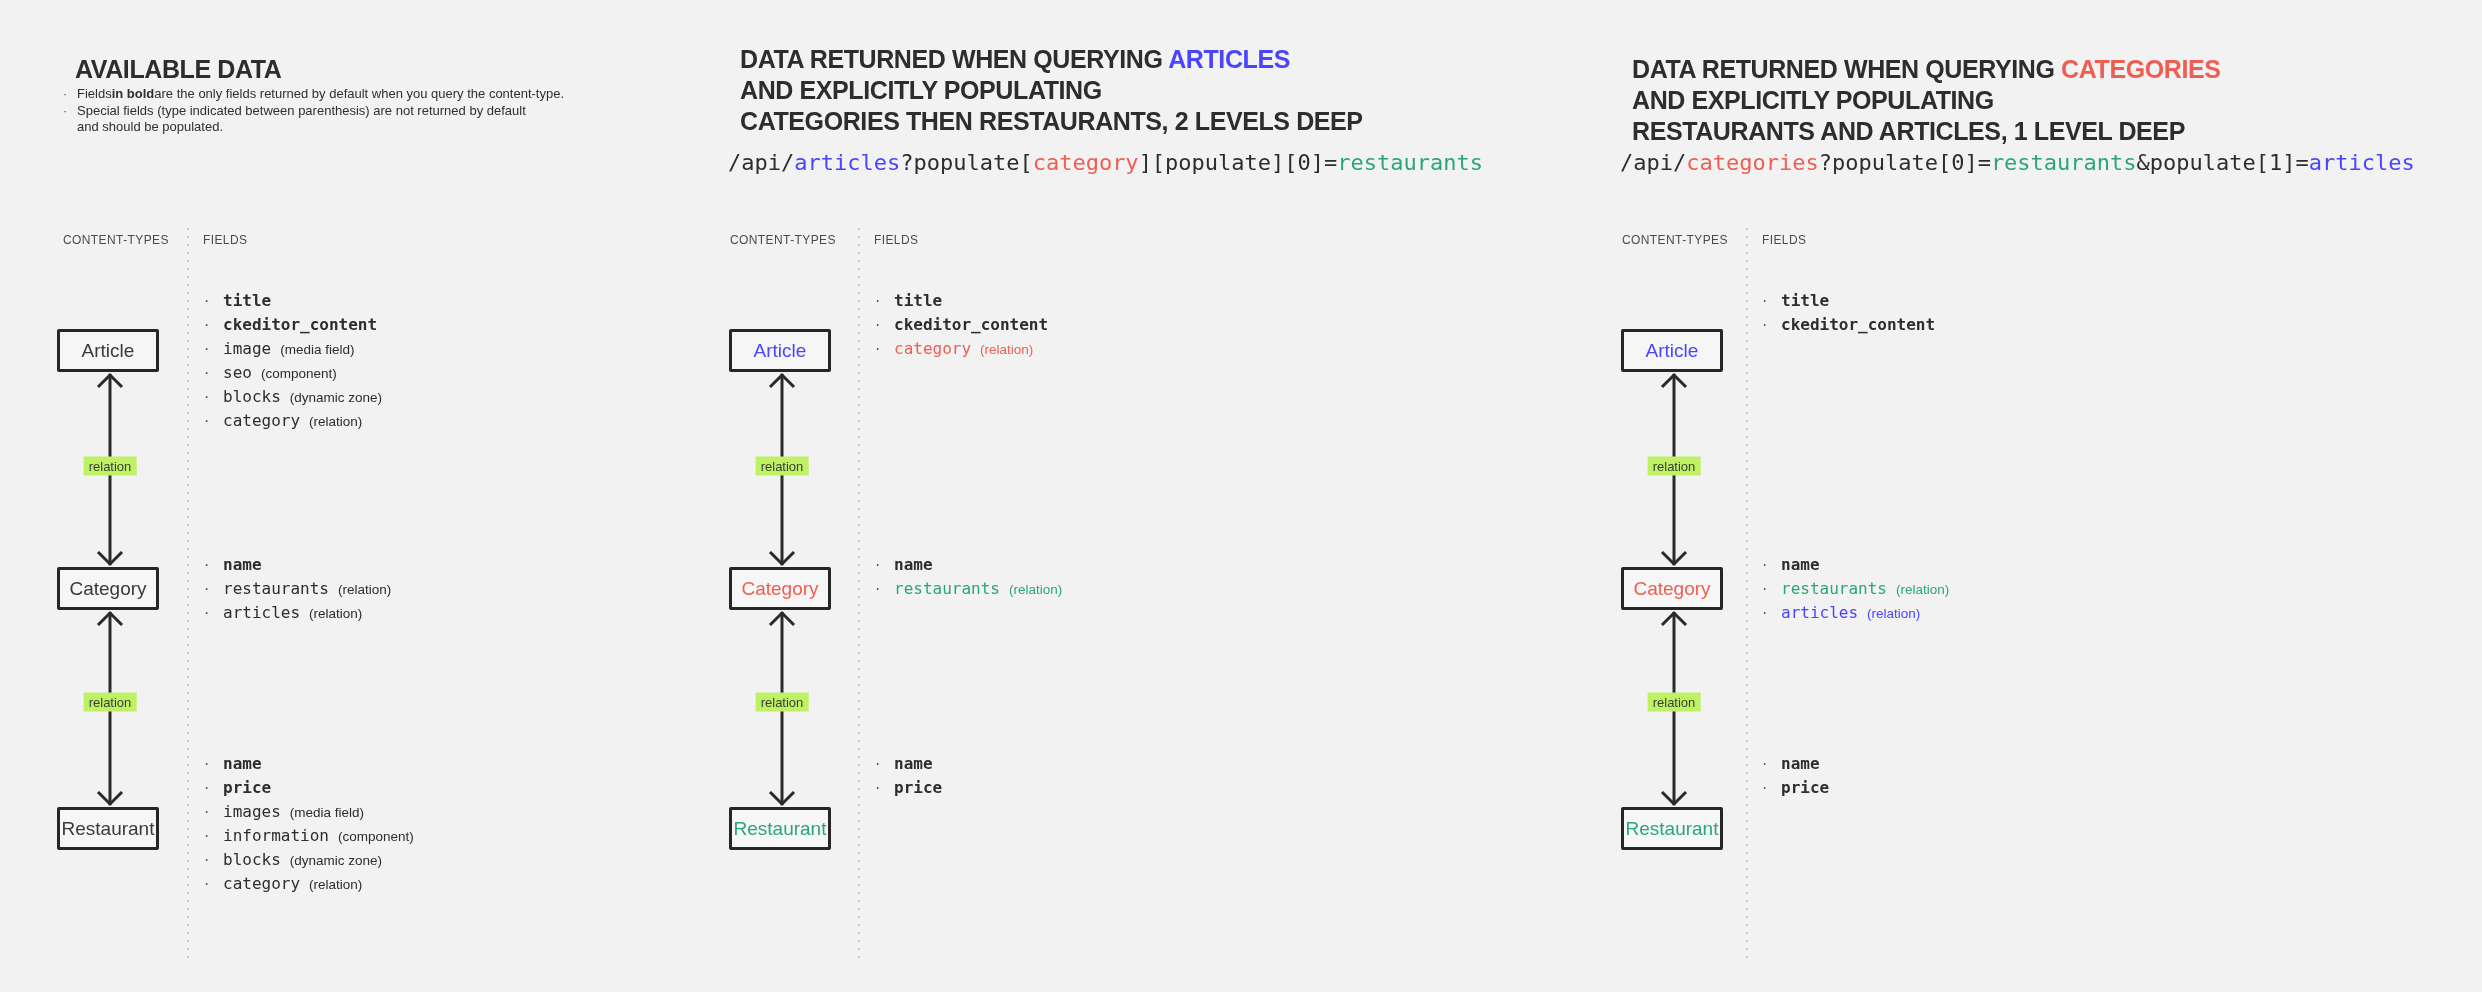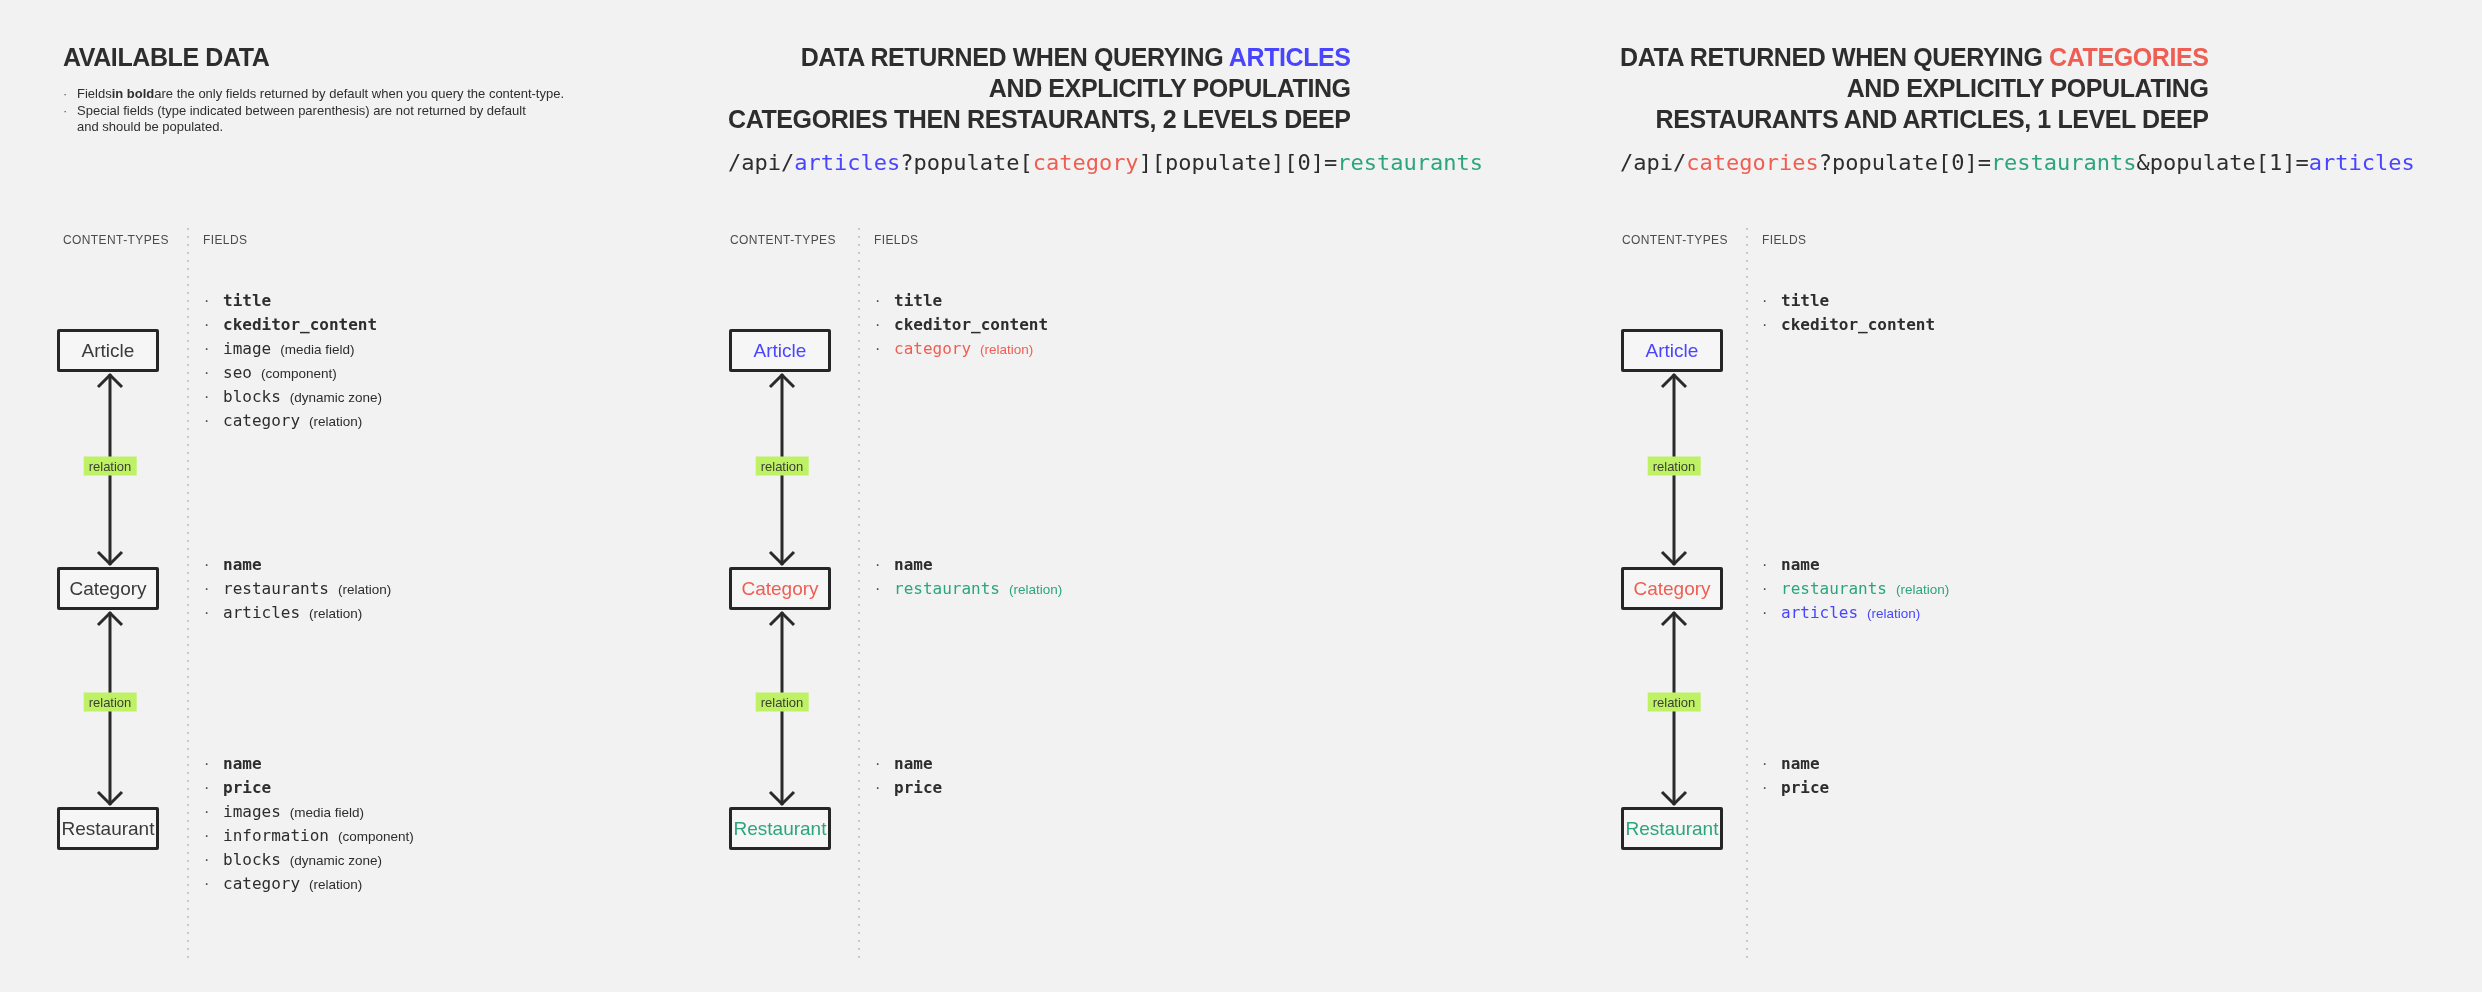--- a/index.html
+++ b/index.html
@@ -1,20 +1,20 @@
 <!DOCTYPE html>
 <html><head>
 <meta charset="utf-8">
 <style>
   html,body{margin:0;padding:0;background:#f2f2f2;}
   #canvas{position:relative;width:2482px;height:992px;background:#f2f2f2;overflow:hidden;
           font-family:"Liberation Sans",sans-serif;}
   .col{position:absolute;left:0;top:0;}
-  .col-title{position:absolute;margin:0;font-size:25px;font-weight:bold;line-height:31px;
-             letter-spacing:-0.4px;color:#1f1f1f;white-space:nowrap;text-align:right;}
+  .col-title{position:absolute;margin:12px;font-size:25px;font-weight:bold;line-height:31px;
+             letter-spacing:-0.4px;color:#1f1f1f;white-space:nowrap;}
   .col-title .tline{height:31px;}
   .api-url{position:absolute;font-family:"DejaVu Sans Mono",monospace;font-size:22px;
            line-height:28px;white-space:nowrap;}
   .notes{position:absolute;font-size:13px;line-height:16.5px;color:#2f2f2f;}
   .note-row{display:flex;white-space:nowrap;}
   .note-bullet{width:14px;color:#555;}
   .note-indent{width:14px;}
   .hdr{position:absolute;font-size:12px;color:#4b4b4b;letter-spacing:0.4px;white-space:nowrap;}
   .divider{position:absolute;width:2px;
            background-image:repeating-linear-gradient(to bottom,#c9c9c9 0 2px,transparent 2px 8px);}
@@ -159,21 +159,21 @@
         <svg width="32" height="197" class="arrow-svg" style="left: 94px; top: 610px;">
           <line x1="16" y1="2" x2="16" y2="195" fill="none" stroke="#2a2a2a" stroke-width="3"></line>
           <polyline points="4,15 16,3 28,15" fill="none" stroke="#2a2a2a" stroke-width="3"></polyline>
           <polyline points="4,182 16,194 28,182" fill="none" stroke="#2a2a2a" stroke-width="3"></polyline>
         </svg>
         <div class="relation-label" style="left: 110px; top: 702px;">relation</div>
       </div>
   </section>
 
   <section class="col" id="col-1">
-    <h1 class="col-title" style="left: 728px; top: 42px;">
+    <h1 class="col-title" style="left: 728px; top: 32px;">
         <div class="tline"><span class="c-dark">DATA RETURNED WHEN QUERYING </span><span class="c-blue">ARTICLES</span></div>
         <div class="tline"><span class="c-dark">AND EXPLICITLY POPULATING</span></div>
         <div class="tline"><span class="c-dark">CATEGORIES THEN RESTAURANTS, 2 LEVELS DEEP</span></div>
       </h1>
     <div class="api-url" style="left: 728px; top: 149px;"><span class="c-dark">/api/</span><span class="c-blue">articles</span><span class="c-dark">?populate[</span><span class="c-red">category</span><span class="c-dark">][populate][0]=</span><span class="c-teal">restaurants</span></div>
     <div class="hdr hdr-left" style="left: 730px; top: 233px;">CONTENT-TYPES</div>
     <div class="hdr hdr-right" style="left: 874px; top: 233px;">FIELDS</div>
     <div class="divider" style="left: 858px; top: 228px; height: 732px;"></div>
     <div class="diagram">
         <div class="ctbox" style="left: 729px; top: 329px;">

